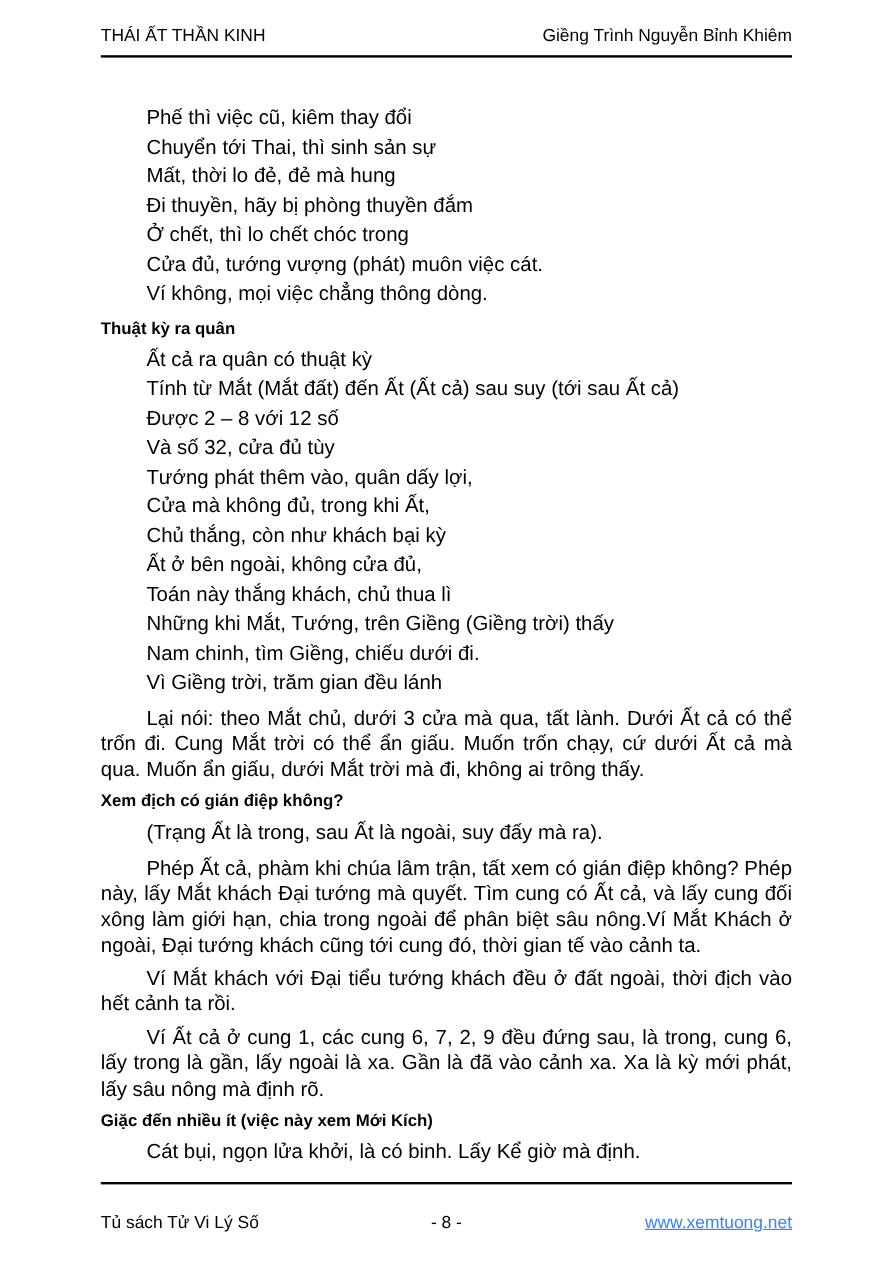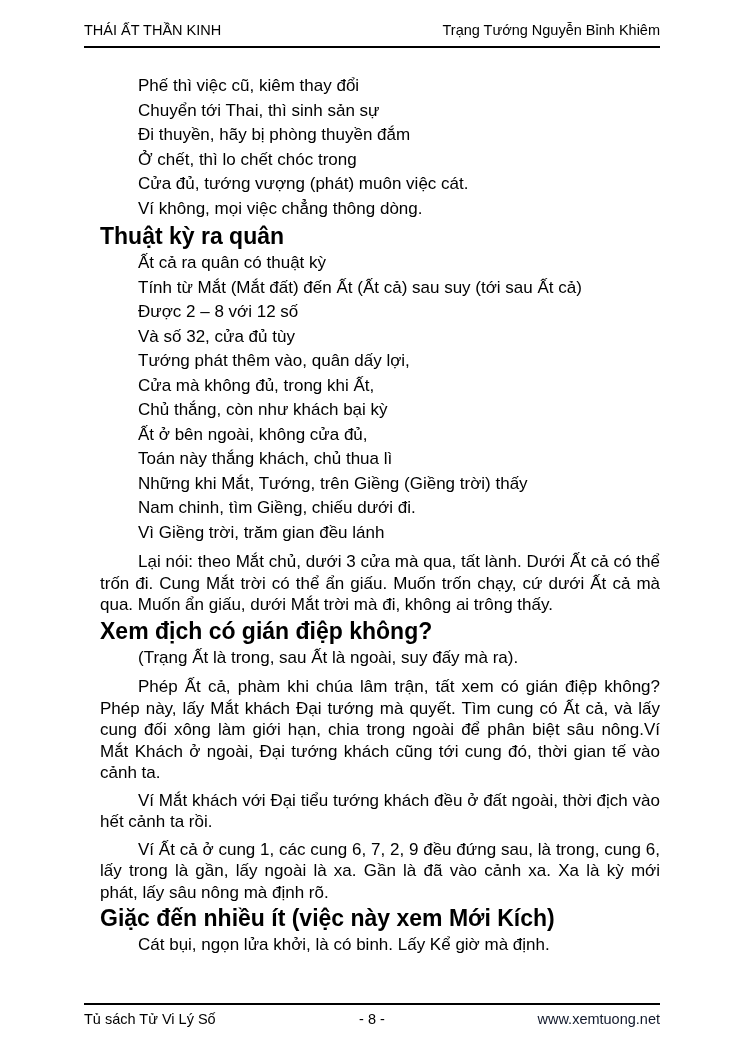--- a/index.html
+++ b/index.html
@@ -20,31 +20,30 @@
   .page-header {
     display: flex;
     justify-content: space-between;
     align-items: baseline;
     font-size: 14.5px;
     padding-bottom: 8px;
     border-bottom: 2px solid #000000;
   }
   
   .content {
-    padding-top: 26px;
+    padding-top: 38px;
     font-size: 17px;
-    margin-left: 16px;
   }
   .verse-line {
     padding-left: 38px;
     line-height: 24.5px;
     white-space: nowrap;
   }
   .section-heading {
-    font-size: 23px;
+    font-size: 14px;
     font-weight: 700;
     line-height: 25px;
     margin: 3px 0 2px 0;
   }
   .paragraph {
     text-align: justify;
     text-indent: 38px;
     line-height: 21.5px;
     margin-top: 6px;
   }
@@ -52,48 +51,50 @@
     padding-left: 38px;
     line-height: 24.5px;
     margin-top: 2px;
   }
   
   .page-footer {
     position: absolute;
     left: 84px; right: 84px; bottom: 24px;
     background: #ffffff;
     border-top: 2px solid #000000;
-    padding-top: 6px;
+    padding-top: 24px;
     font-size: 14.5px;
     display: flex;
     align-items: baseline;
   }
   .footer-col { flex: 1; }
   .footer-center { text-align: center; }
   .footer-right { text-align: right; }
   .website-link {
-    color: #0f172a;
+    color: #3b82f6;
+    text-decoration: underline;
     cursor: pointer;
   }
 </style>
 </head>
 <body>
 
 <div class="page">
 
   <div class="page-header">
     <span>THÁI ẤT THẦN KINH</span>
-    <span>Trạng Tướng Nguyễn Bỉnh Khiêm</span>
+    <span>Giềng Trình Nguyễn Bỉnh Khiêm</span>
   </div>
 
   <div class="content">
 
     <div>
       <p class="verse-line">Phế thì việc cũ, kiêm thay đổi</p>
       <p class="verse-line">Chuyển tới Thai, thì sinh sản sự</p>
+      <p class="verse-line">Mất, thời lo đẻ, đẻ mà hung</p>
       <p class="verse-line">Đi thuyền, hãy bị phòng thuyền đắm</p>
       <p class="verse-line">Ở chết, thì lo chết chóc trong</p>
       <p class="verse-line">Cửa đủ, tướng vượng (phát) muôn việc cát.</p>
       <p class="verse-line">Ví không, mọi việc chẳng thông dòng.</p>
     </div>
 
     <h2 class="section-heading">Thuật kỳ ra quân</h2>
 
     <div>
       <p class="verse-line">Ất cả ra quân có thuật kỳ</p>

